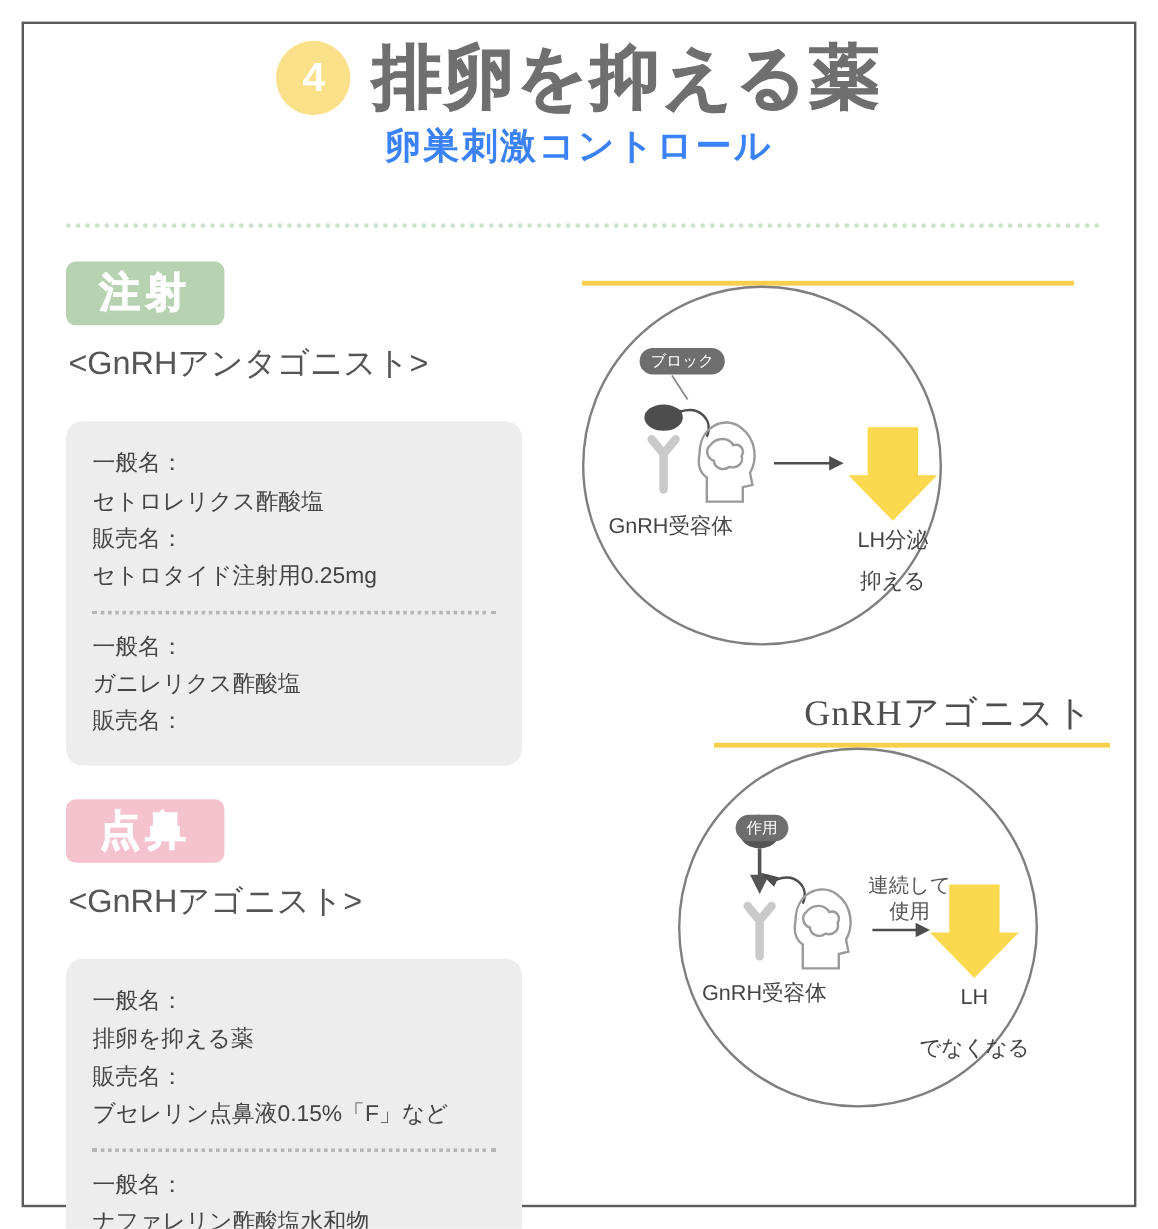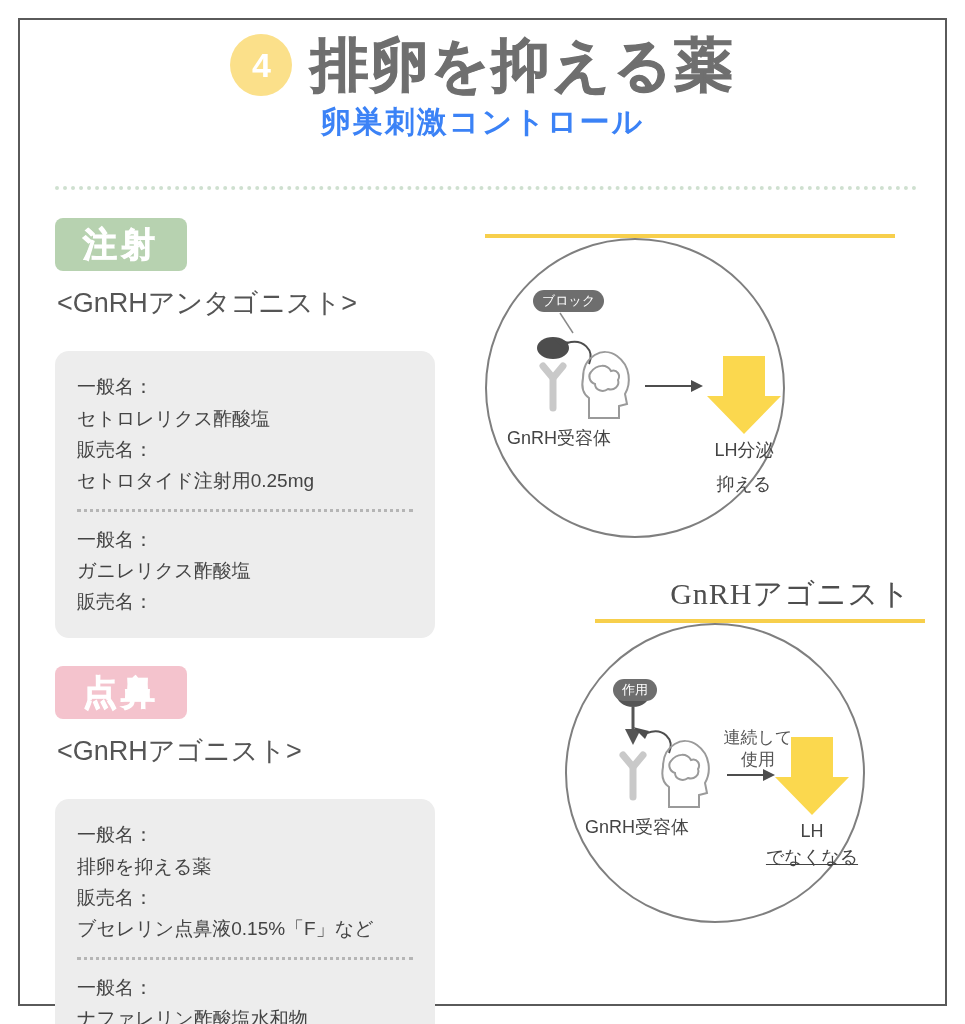--- a/index.html
+++ b/index.html
@@ -312,19 +312,19 @@
           <polygon points="320,152 308,146 308,158" fill="#4d4d4d"></polygon>
 
           <polygon points="336,114 378,114 378,154 394,154 357,192 320,154 336,154" fill="#fbd84e"></polygon>
         </svg>
 
         <div class="chip" style="left:158px; top:56px;">作用</div>
         <div class="lbl-mid" style="left:112px; top:192px; width:140px;">GnRH受容体</div>
         <div class="lbl-small" style="left:258px; top:104px; width:90px; font-size:17px;font-family:Liberation Serif, serif;">連続して</div>
         <div class="lbl-small" style="left:258px; top:126px; width:90px; font-size:17px;">使用</div>
         <div class="lbl-mid" style="left:290px; top:196px; width:134px;">LH</div>
-        <div class="lbl-mid" style="left:290px; top:222px; width:134px;text-decoration:underline;">でなくなる</div>
+        <div class="lbl-mid" style="left:290px; top:238px; width:134px;">でなくなる</div>
       </div>
     </div>
 
   </div>
 
 </div>
 
 </body></html>

